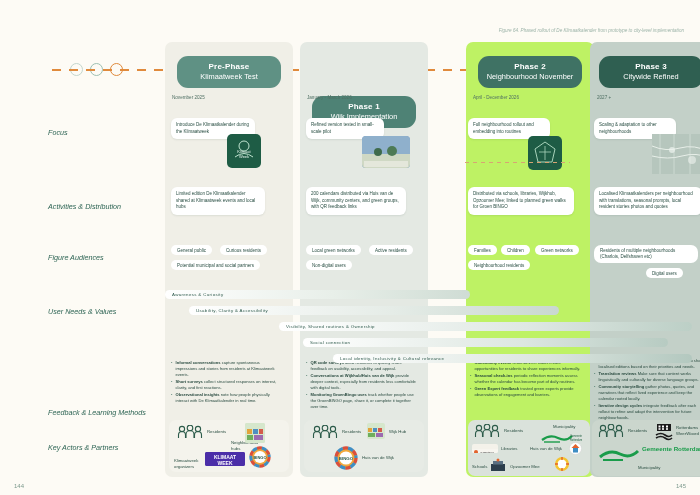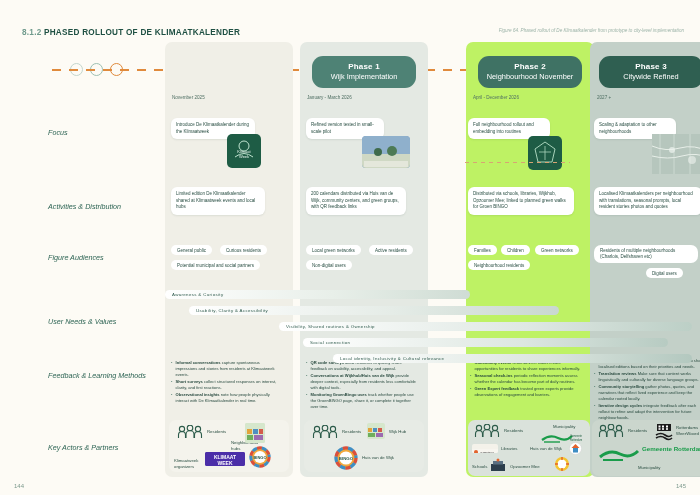--- a/index.html
+++ b/index.html
@@ -48,21 +48,21 @@
   .col.c1 { left: 135px; width: 128px; background: #e4e9e3; }
   .col.c2 { left: 270px; width: 128px; background: #bef264; margin-left: 31px; }
   .col.c3 { left: 425px; width: 122px; background: #c3d0c8; }
 
   .phase-chip {
     position: absolute; top: 14px; left: 50%; transform: translateX(-50%);
     width: 104px; padding: 6px 2px 7px; border-radius: 11px;
     text-align: center; color: #ffffff;
   }
   .c0 .phase-chip { background: #5f9184; }
-  .c1 .phase-chip { background: #4e8275; }
+  .c1 .phase-chip { background: #4e8275; margin-top: 40px; }
   .c2 .phase-chip { background: #3f7264; }
   .c3 .phase-chip { background: #2f5f51; }
   .phase-chip .t1 { font-size: 8px; font-weight: bold; letter-spacing: .2px; display:block; }
   .phase-chip .t2 { font-size: 7.4px; display:block; margin-top: 1px; }
 
   .col-date {
     position: absolute; top: 53px; left: 7px;
     font-size: 4.6px; color: #4f6f63;
   }
 
@@ -139,43 +139,43 @@
   .connector {
     position: absolute; height: 1px;
     background: repeating-linear-gradient(to right,#d8a473 0 4px, transparent 4px 8px);
   }
 </style>
 </head>
 <body>
 
 <div class="page">
 
-  <div class="hdr">
-    <span class="num">8.1.2</span>
-    <span>PHASED ROLLOUT OF DE KLIMAATKALENDER</span>
-  </div>
   <div class="caption">Figure 64. Phased rollout of De Klimaatkalender from prototype to city-level implementation</div>
 
   <div class="tl-dots">
     <div class="tl-dot d1"></div>
     <div class="tl-dot d2"></div>
     <div class="tl-dot d3"></div>
   </div>
   <div class="tl-line"></div>
 
   <div class="rowlab" style="top:128px">Focus</div>
   <div class="rowlab" style="top:202px">Activities &amp; Distribution</div>
   <div class="rowlab" style="top:253px">Figure Audiences</div>
-  <div class="rowlab" style="top:317px">User Needs &amp; Values</div>
-  <div class="rowlab" style="top:371px">Feedback &amp; Learning Methods</div>
+  <div class="rowlab" style="top:307px">User Needs &amp; Values</div>
+  <div class="rowlab" style="top:408px">Feedback &amp; Learning Methods</div>
   <div class="rowlab" style="top:443px">Key Actors &amp; Partners</div>
 
   <div class="cols">
 
     <div class="col c0">
+      <div class="phase-chip">
+        <span class="t1">Pre-Phase</span>
+        <span class="t2">Klimaatweek Test</span>
+      </div>
       <div class="col-date">November 2025</div>
 
       <div class="card sh" style="left:6px; top:76px; width:84px;">Introduce De Klimaatkalender during the Klimaatweek</div>
       <div class="greenbox" style="left:62px; top:92px; width:34px; height:34px;">
         <svg width="26" height="24" viewBox="0 0 26 24">
             <circle cx="13" cy="7" r="5" fill="none" stroke="#bfe3cf" stroke-width="1"></circle>
             <path d="M4 18 q9-7 18 0" fill="none" stroke="#bfe3cf" stroke-width="1"></path>
             <text x="13" y="14" font-size="4" fill="#e9f6ee" text-anchor="middle" font-family="Liberation Sans">Klimaat</text>
             <text x="13" y="19" font-size="4" fill="#e9f6ee" text-anchor="middle" font-family="Liberation Sans">Week</text>
           </svg>

